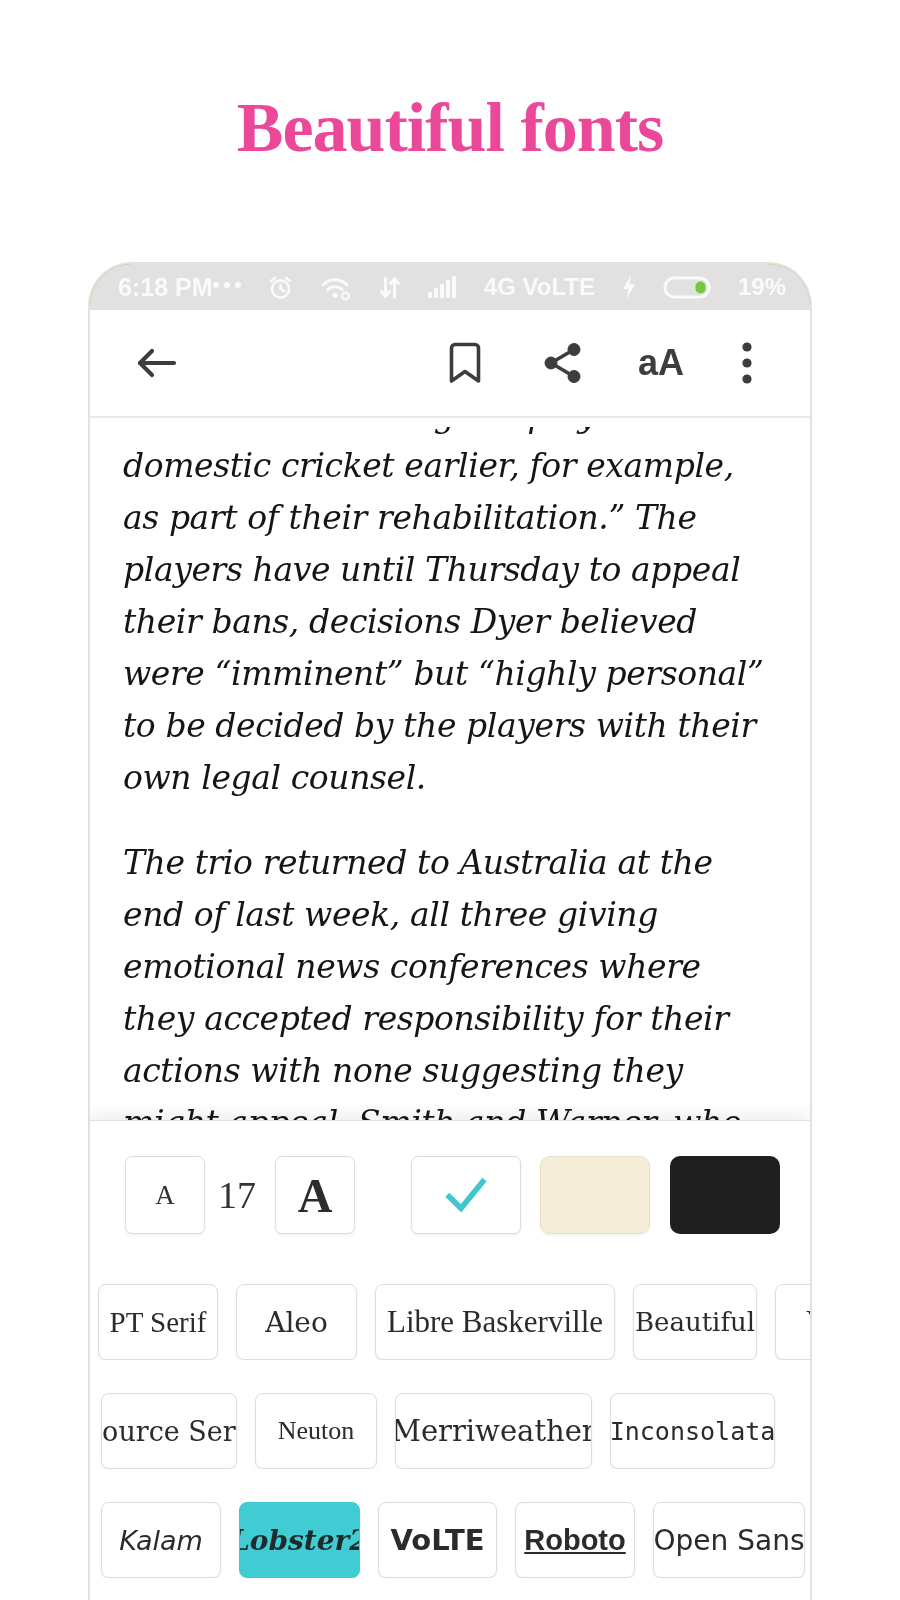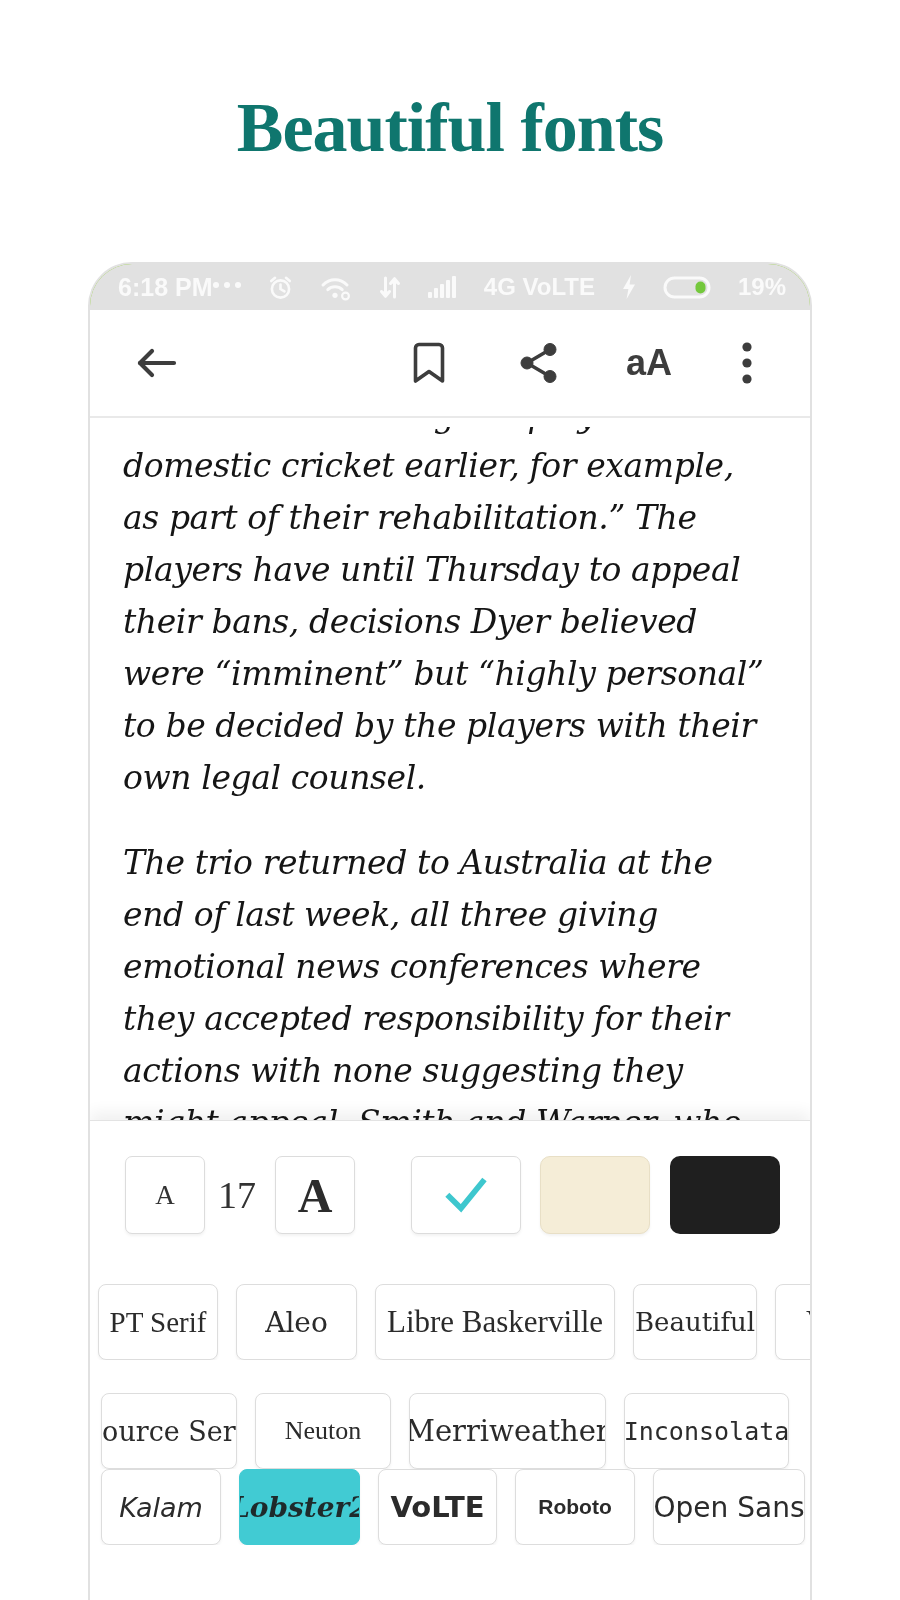--- a/index.html
+++ b/index.html
@@ -1,21 +1,21 @@
 <!DOCTYPE html>
 <html><head>
 <meta charset="utf-8">
 <style>
   * { margin:0; padding:0; box-sizing:border-box; }
   html,body { width:900px; height:1600px; background:#ffffff; font-family:"Liberation Sans", sans-serif; overflow:hidden; }
 
   .page-title{
     margin-top:88px; text-align:center;
     font-family:"Liberation Serif", serif; font-weight:700;
-    font-size:70px; color:#0f766e; letter-spacing:-1px;
+    font-size:70px; color:#ec4899; letter-spacing:-1px;
   }
 
   
   .phone{
     position:absolute; left:88px; top:262px; width:724px; height:1338px;
     background:#84cc16; border:2px solid #e1e1e1; border-bottom:none;
     border-radius:44px 44px 0 0; overflow:hidden;
     display:flex; flex-direction:column;
   }
 
@@ -32,21 +32,21 @@
   .sb-label{ font-size:24px; }
   .sb-pct{ font-size:24px; }
   .sb-right svg{ display:block; }
 
   
   .toolbar{
     height:108px; flex:0 0 auto; background:#fff;
     display:flex; align-items:center; justify-content:space-between;
     padding:0 28px 0 36px; border-bottom:2px solid #e9e9e9;
   }
-  .tb-right{ display:flex; align-items:center; gap:16px; }
+  .tb-right{ display:flex; align-items:center; gap:4px; }
   .tb-btn{ width:94px; display:flex; justify-content:center; align-items:center; cursor:pointer;}
   .tb-aa{ font-size:36px; font-weight:700; color:#3d3d3d; letter-spacing:0; }
 
   
   .article{
     flex:0 0 auto; height:702px; overflow:hidden; background:#fff;
     padding:9px 36px 0 33px;
     font-family:"DejaVu Serif", serif; font-style:italic;
     font-size:33px; line-height:52px; color:#151515; letter-spacing:-0.4px;
   }
@@ -70,42 +70,42 @@
   .size-val{ width:64px; text-align:center; font-family:"Liberation Serif", serif; font-size:38px; color:#333; }
   .ctl-big{ width:80px; margin-left:6px; font-family:"Liberation Serif", serif; font-size:48px; font-weight:700; color:#2c2c2c; }
   .ctl-check{ width:110px; margin-left:56px; }
   .swatch{ height:78px; width:110px; border-radius:10px; cursor:pointer; }
   .swatch-sepia{ margin-left:19px; background:#f5edd7; border:1.5px solid #e8dfc6; box-shadow:0 2px 3px rgba(0,0,0,0.05);}
   .swatch-dark{ margin-left:20px; background:#1f1f1f; }
 
   .font-row{ display:flex; gap:18px; padding-left:11px; height:76px; overflow:hidden; }
   .row-1{ margin-top:50px;padding-left:8px; }
   .row-2{ margin-top:33px; }
-  .row-3{ }
+  .row-3{ margin-top:33px; }
   .fbtn{
     flex:0 0 auto; height:76px; background:#fff; border:1.5px solid #ddd; border-radius:8px;
     box-shadow:0 2px 3px rgba(0,0,0,0.05); color:#2b2b2b;
     display:flex; align-items:center; justify-content:center; cursor:pointer;
     white-space:nowrap; overflow:hidden;
   }
   .fbtn.selected{ background:#41cbd3; border-color:#41cbd3; color:#1e2a2b; }
 
   .f-ptserif{ width:120px; font-family:"Liberation Serif", serif; font-size:29px; }
   .f-aleo{ width:121px; font-family:"DejaVu Serif", serif; font-size:28px; }
   .f-libre{ width:240px; font-family:"Liberation Serif", serif; font-size:31px; }
   .f-vollkorn{ width:124px; font-family:"DejaVu Serif", serif; font-size:26px; }
   .f-va{ width:140px; font-family:"Liberation Serif", serif; font-size:31px; justify-content:flex-start; padding-left:30px; }
   .f-sourceserif{ width:136px; font-family:"DejaVu Serif", serif; font-size:27px; }
-  .f-neuton{ width:136px; font-family:"Liberation Serif", serif; font-size:26px; }
+  .f-neuton{ width:122px; font-family:"Liberation Serif", serif; font-size:26px; }
   .f-merriweather{ width:197px; font-family:"DejaVu Serif", serif; font-size:29px; }
   .f-inconsolata{ width:165px; font-family:"DejaVu Sans Mono", monospace; font-size:25px; }
   .f-kalam{ width:120px; font-family:"DejaVu Sans", sans-serif; font-style:italic; font-size:27px; }
   .f-lobster2{ width:121px; font-family:"DejaVu Serif", serif; font-style:italic; font-weight:700; font-size:28px; }
   .f-rubik{ width:119px; font-family:"DejaVu Sans", sans-serif; font-weight:700; font-size:29px; }
-  .f-roboto{ width:120px; font-family:"Liberation Sans", sans-serif; font-weight:700; font-size:21px; }
+  .f-roboto{ width:120px; font-family:"Liberation Sans", sans-serif; font-weight:700; font-size:29px;text-decoration:underline; }
   .f-opensans{ width:152px; font-family:"DejaVu Sans", sans-serif; font-size:28px; }
 </style>
 </head>
 <body>
 
 <h1 class="page-title">Beautiful fonts</h1>
 
 <div class="phone">
 
   <div class="statusbar">

